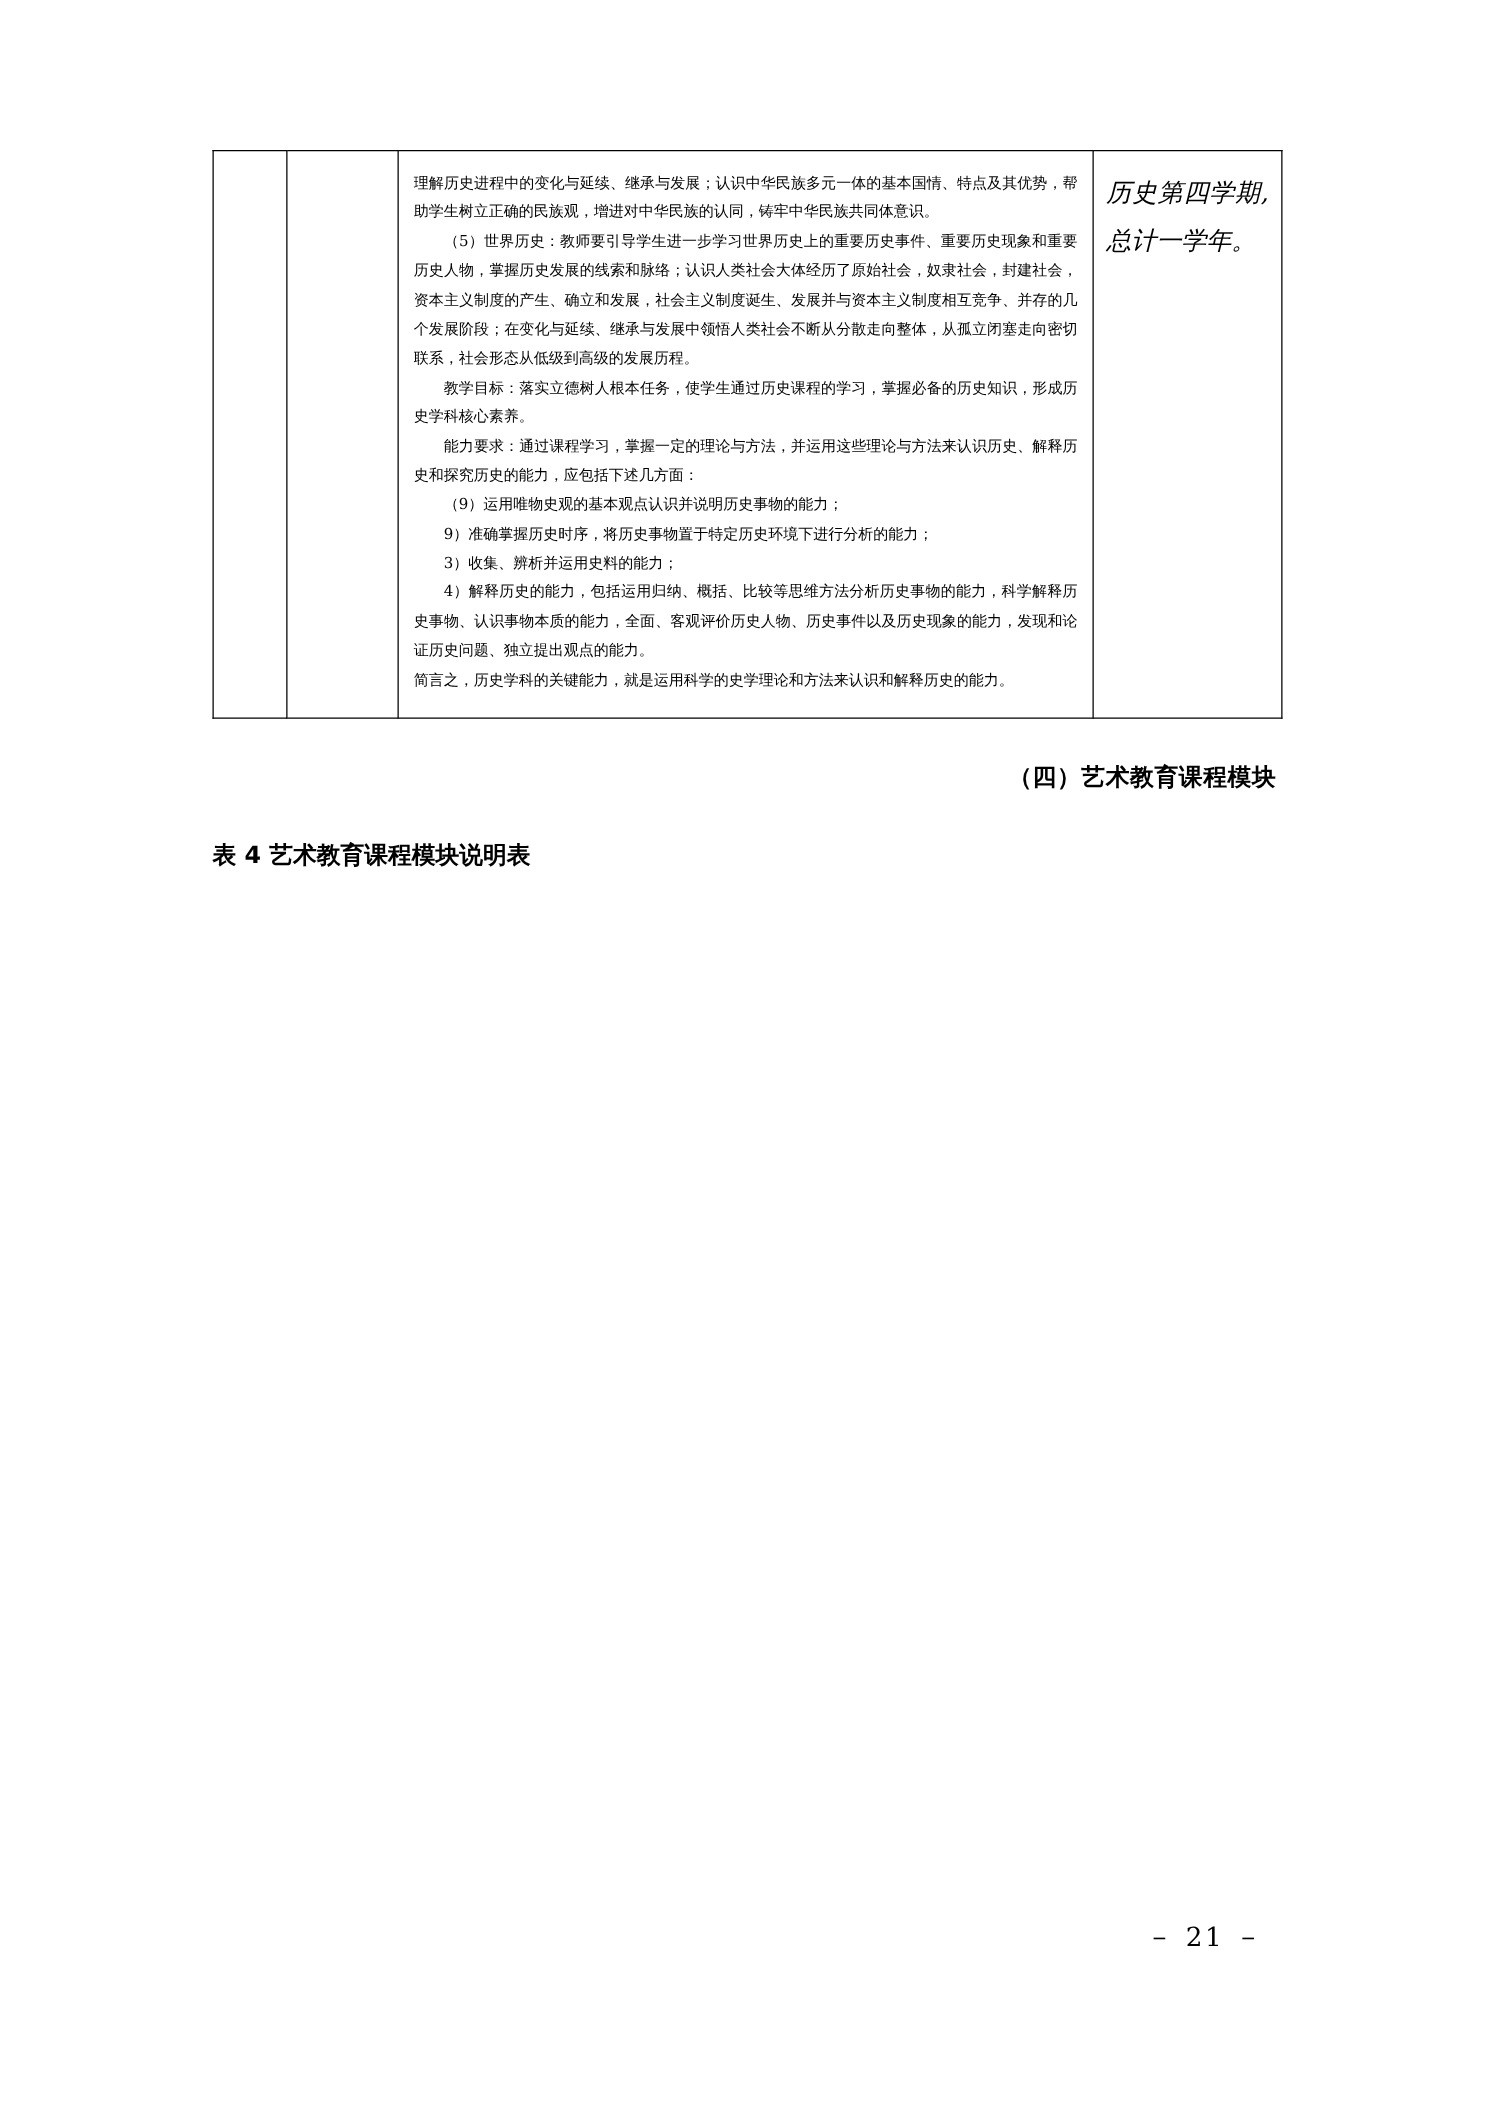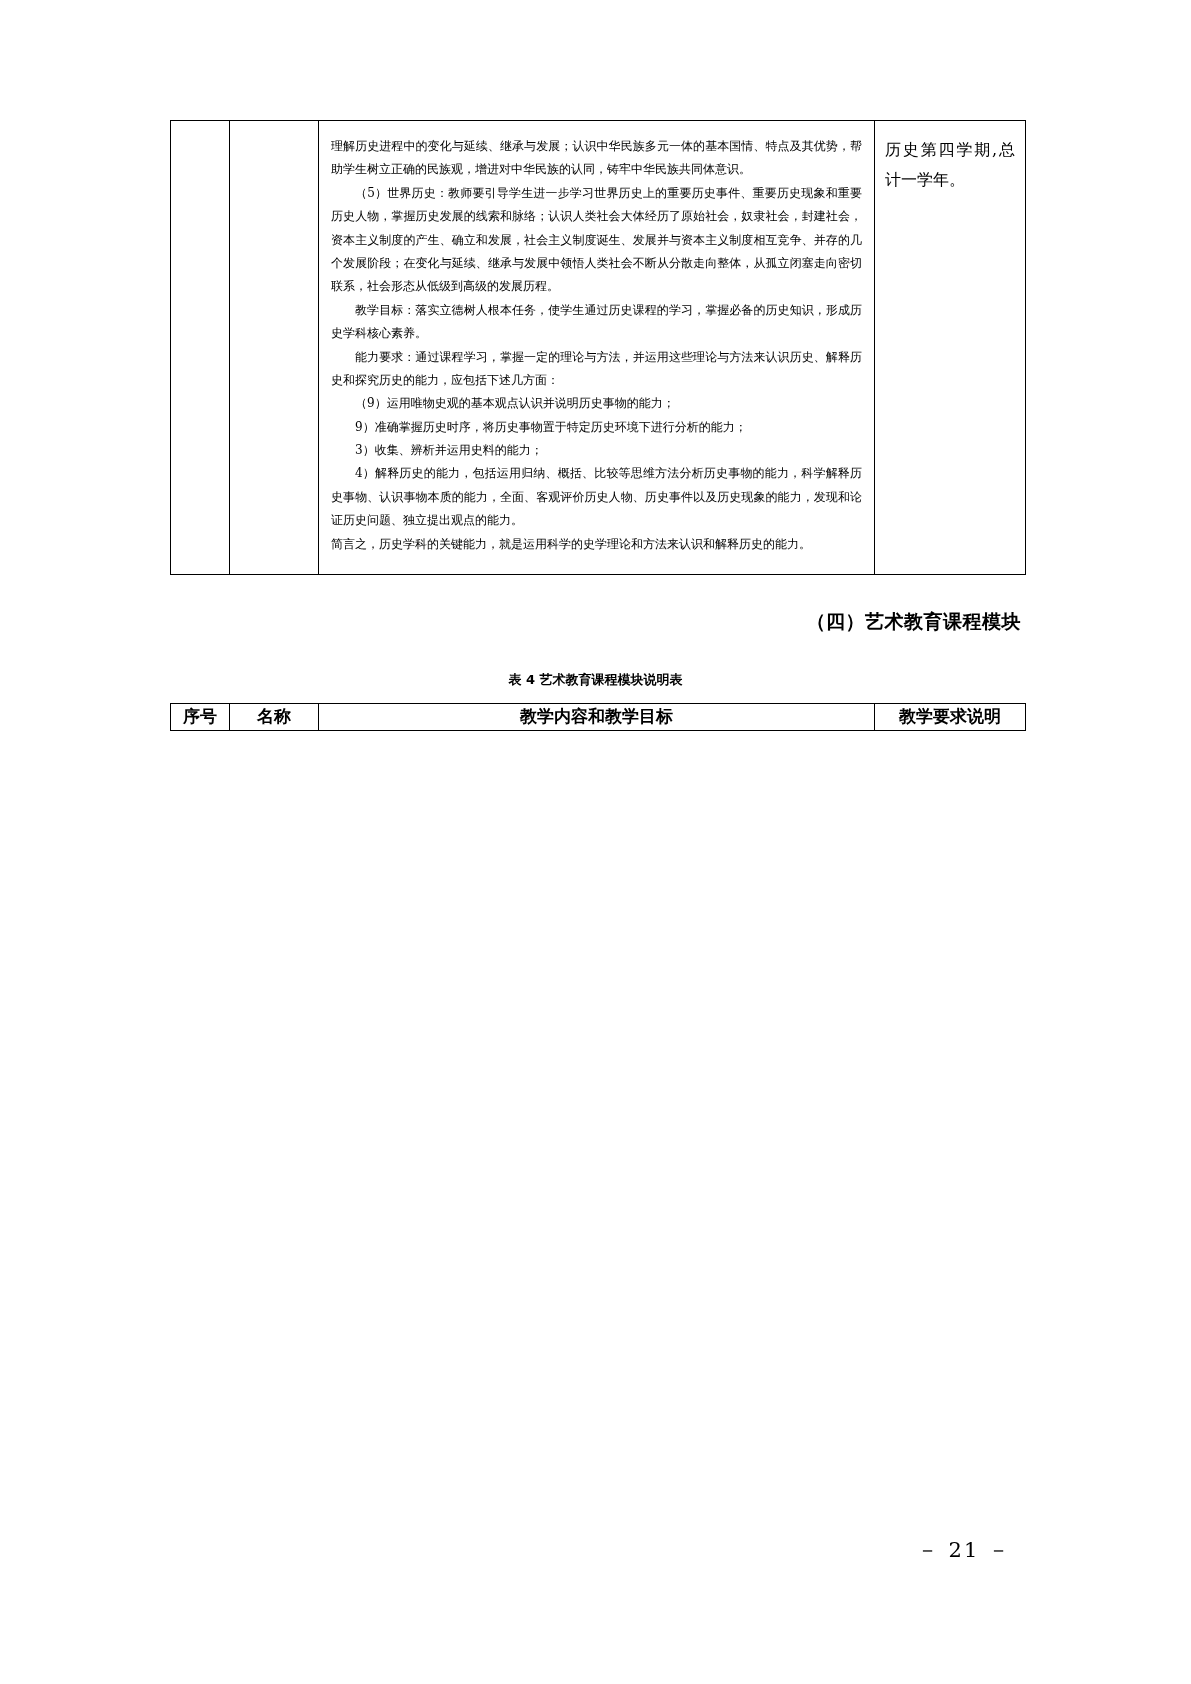--- a/index.html
+++ b/index.html
@@ -51,40 +51,40 @@
     margin: 0;
   }
   .cell-main p.ind {
     text-indent: 2em;
   }
   .cell-main .lead {
     font-weight: normal;
   }
   .cell-req {
     padding: 14px 10px;
-    font-size: 16px;
+    font-size: 20px;
     line-height: 1.9;
     text-align: justify;
+    font-style: italic;
   }
   .cell-req p { margin: 0; }
 
   
   .section-heading {
     margin: 34px 0 0 0;
     font-size: 19px;
     font-weight: bold;
     letter-spacing: 0.5px;
     font-family: "DejaVu Sans", "Liberation Sans", sans-serif;
     text-align: right;
   }
 
   .table-caption {
     margin: 36px 0 14px 0;
-    text-align: center;
-    font-size: 13px;
+    font-size: 19px;
     font-weight: bold;
     font-family: "DejaVu Sans", "Liberation Sans", sans-serif;
   }
 
   
   table.doc-table.t4 {
     width: 851px;
   }
   .hdr {
     text-align: center;
@@ -134,26 +134,16 @@
         </div>
       </td>
     </tr>
   </tbody>
     </table>
 
   <div class="section-heading">（四）艺术教育课程模块</div>
 
   <div class="table-caption">表 4  艺术教育课程模块说明表</div>
 
-  <table class="doc-table t4">
-    <tbody>
-        <tr>
-      <th class="col-seq hdr">序号</th>
-      <th class="col-name hdr">名称</th>
-      <th class="col-main hdr">教学内容和教学目标</th>
-      <th class="col-req hdr">教学要求说明</th>
-    </tr>
-  </tbody>
-    </table>
 
   <div class="page-number">－ 21 －</div>
 
 </div>
 
 </body></html>

